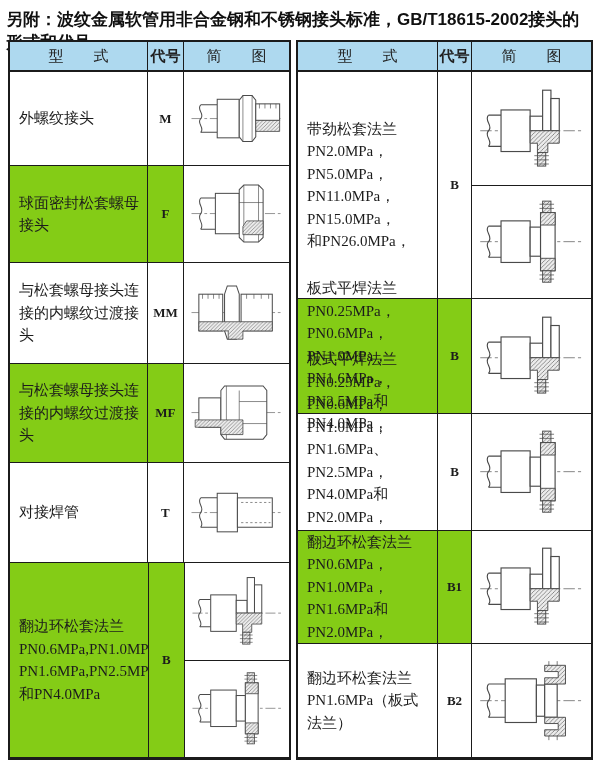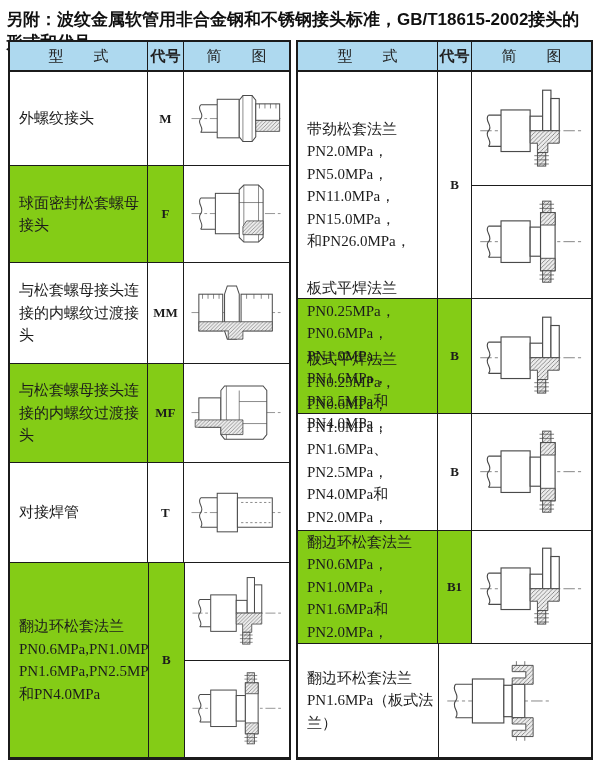--- a/index.html
+++ b/index.html
@@ -294,20 +294,21 @@
             <svg viewBox="0 0 110 84">
               <use href="#sym-flange-a"></use>
             </svg>
           </div>
       </div>
     </div>
 
     <div class="row" style="flex:1">
       <div class="cell c-type">翻边环松套法兰
 PN1.6MPa（板式法兰）</div>
+      <div class="cell c-code">B2</div>
       <div class="cell c-diag">
         <div class="diag">
             <svg viewBox="0 0 110 84">
               <use href="#sym-flange-c"></use>
             </svg>
           </div>
       </div>
     </div>
   </div>
 

